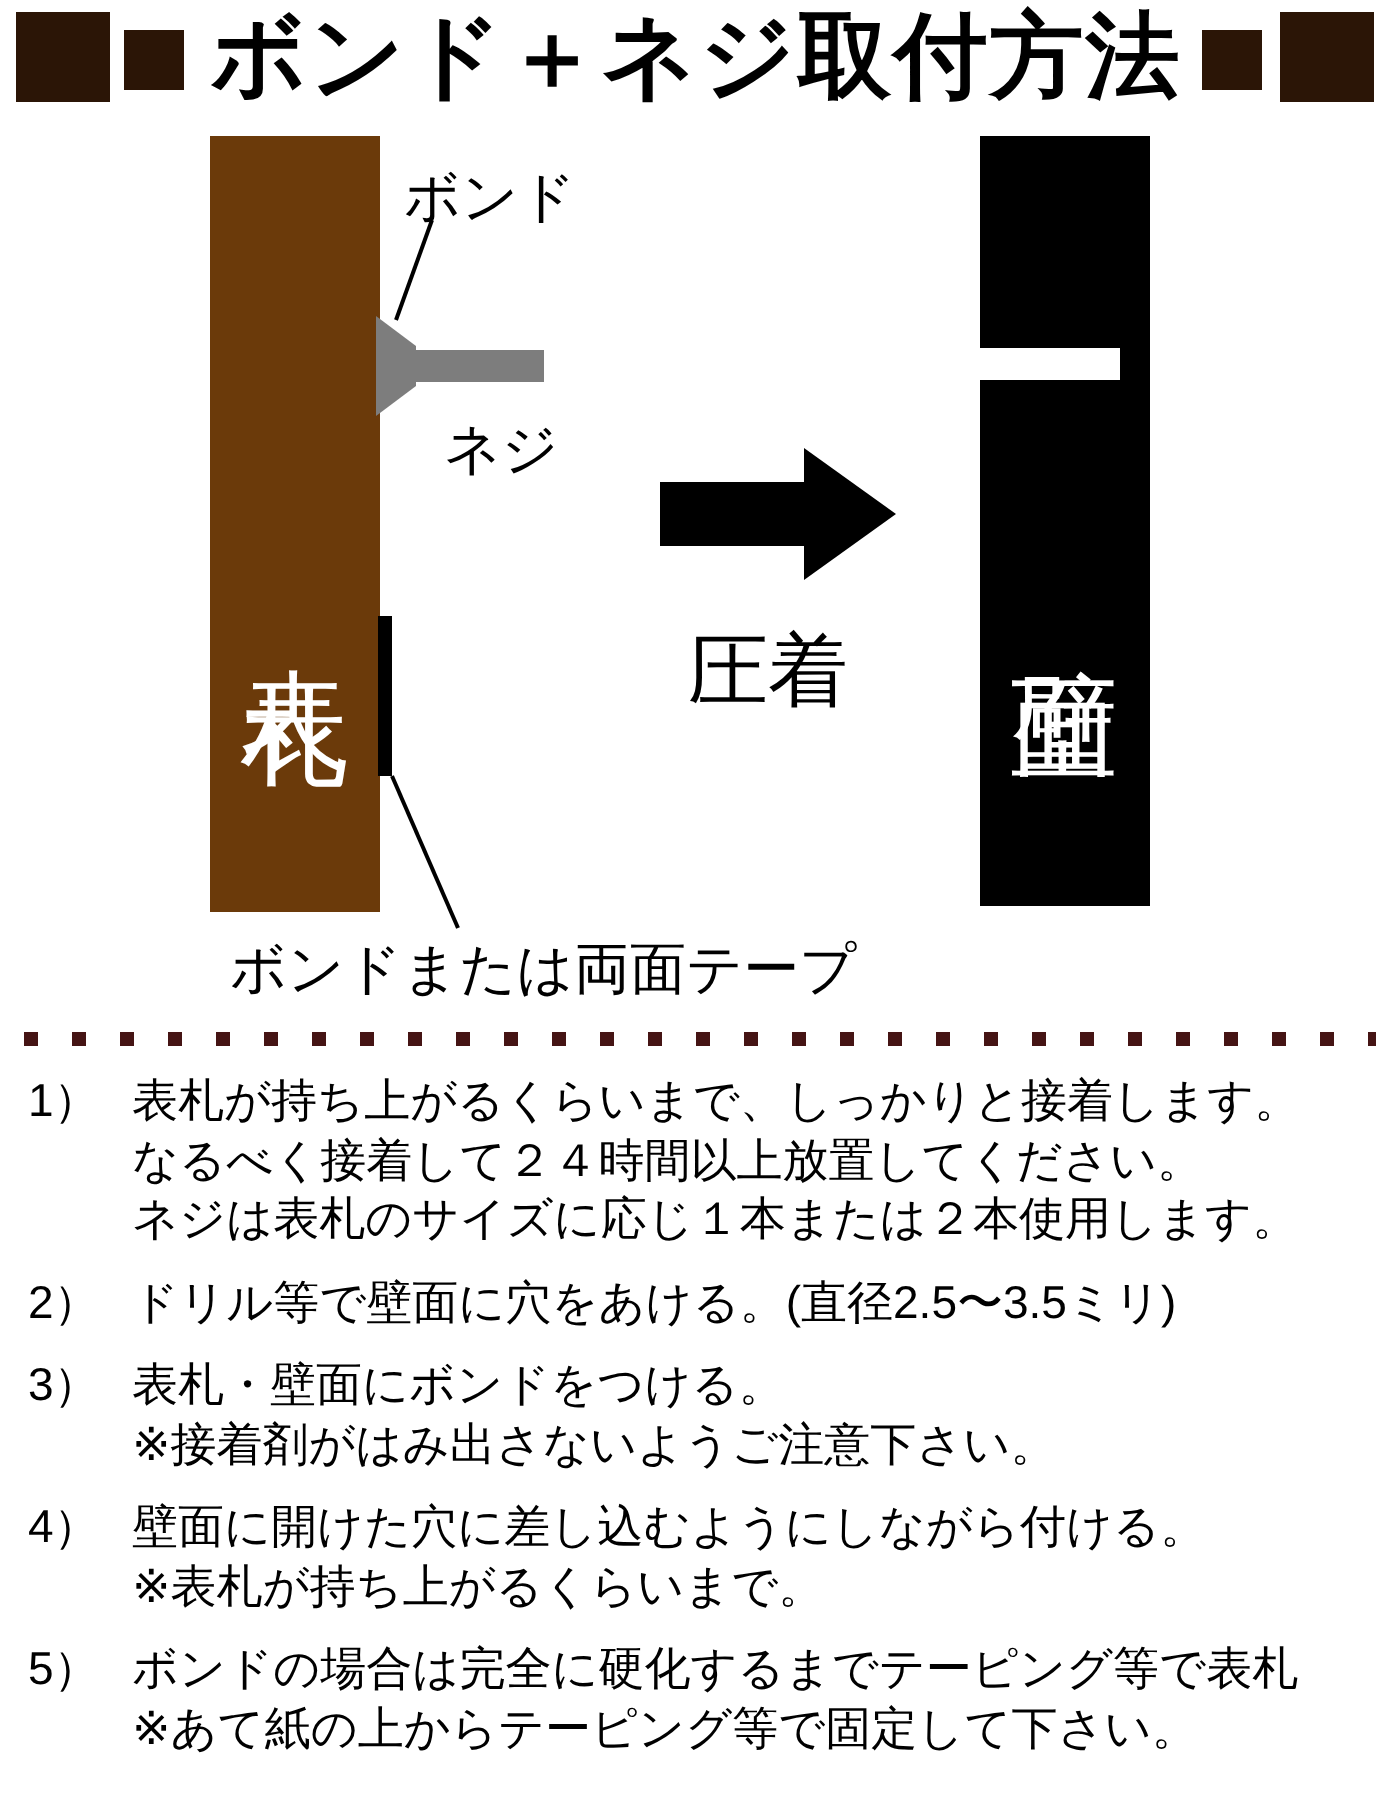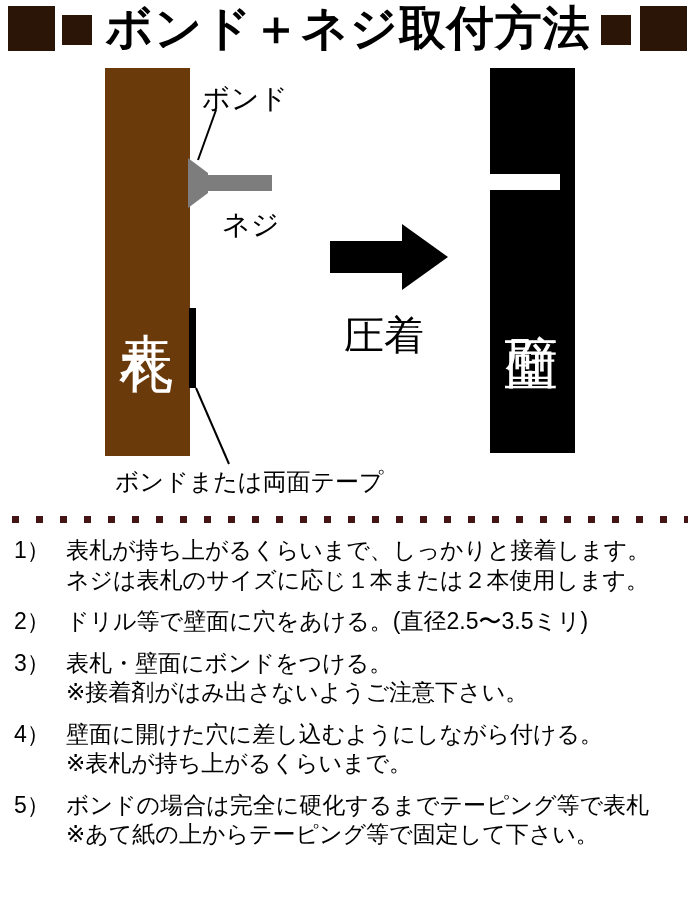--- a/index.html
+++ b/index.html
@@ -62,21 +62,21 @@
   }
   .tape-strip {
     position: absolute; left: 189px; top: 250px; width: 7px; height: 80px;
     background: var(--wall-black, #000);
   }
 
   .lbl { position: absolute; font-size: 28px; white-space: nowrap; }
   .bond-lbl  { left: 202px; top: 22px; }
   .screw-lbl { left: 222px; top: 148px; }
   .press-lbl { left: 344px; top: 250px; font-size: 40px; }
-  .tape-lbl  { left: 115px; top: 408px; font-size: 24px; }
+  .tape-lbl  { left: 115px; top: 408px; font-size: 28px; }
 
   .arrow-shaft {
     position: absolute; left: 330px; top: 183px; width: 73px; height: 32px;
     background: var(--wall-black, #000);
   }
   .arrow-head {
     position: absolute; left: 402px; top: 166px; width: 0; height: 0;
     border-top: 33px solid transparent; border-bottom: 33px solid transparent;
     border-left: 46px solid var(--wall-black, #000);
   }
@@ -141,20 +141,21 @@
   </div>
 
   <div class="dots"></div>
 
   <div class="inst-list">
 
     <div class="inst">
       <span class="num">1）</span>
       <span class="lines">
         <div class="line">表札が持ち上がるくらいまで、しっかりと接着します。</div>
+        <div class="line">なるべく接着して２４時間以上放置してください。</div>
         <div class="line">ネジは表札のサイズに応じ１本または２本使用します。</div>
       </span>
     </div>
 
     <div class="inst">
       <span class="num">2）</span>
       <span class="lines">
         <div class="line">ドリル等で壁面に穴をあける。(直径2.5〜3.5ミリ)</div>
       </span>
     </div>

